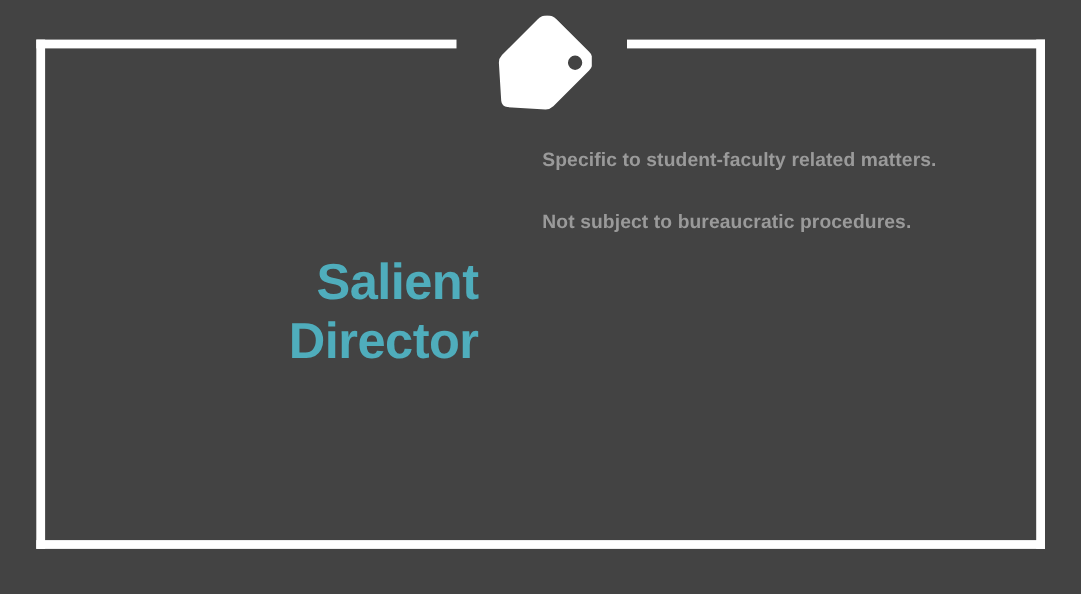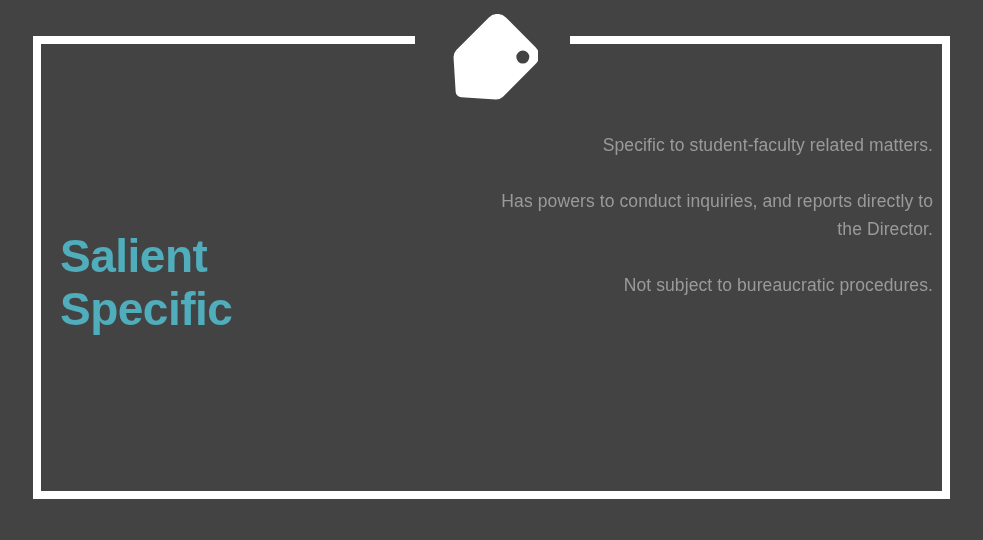--- a/index.html
+++ b/index.html
@@ -41,21 +41,21 @@
     height: 96px;
   }
   #tag-icon svg { display: block; width: 100%; height: 100%; }
 
   
   #title-block {
     position: absolute;
     left: 60px;
     top: 230px;
     width: 375px;
-    text-align: left;
+    text-align: right;
     color: #4fadbc;
     font-size: 46px;
     font-weight: bold;
     line-height: 53px;
     letter-spacing: -0.5px;
   }
   #title-block .title-line { display: block; white-space: nowrap; }
 
   
   #features-list {
@@ -63,25 +63,24 @@
     left: 493px;
     top: 131px;
     width: 440px;
     margin: 0;
     padding: 0;
     list-style: none;
   }
   #features-list li {
     color: #9a9a9a;
     font-size: 17.5px;
-    font-weight: normal;
+    font-weight: bold;
     line-height: 28px;
     margin: 0 0 28px 0;
     letter-spacing: 0.1px;
-    text-align: right;
   }
   #features-list li:last-child { margin-bottom: 4px; }
 </style>
 </head>
 <body>
 
 <div id="slide">
 
   <div class="frame-bar" id="frame-top-left"></div>
   <div class="frame-bar" id="frame-top-right"></div>
@@ -93,22 +92,21 @@
     <svg viewBox="0 0 94 96" xmlns="http://www.w3.org/2000/svg" aria-hidden="true">
       <g transform="rotate(45 47 48)">
         <path d="M16 6 h52 a12 12 0 0 1 12 12 v46 a10 10 0 0 1 -3 7 l-26 23 a6 6 0 0 1 -8 0 l-26 -23 a10 10 0 0 1 -3 -7 v-46 a12 12 0 0 1 12 -12 z" fill="#ffffff"></path>
         <circle cx="66" cy="22" r="6.5" fill="#434343"></circle>
       </g>
     </svg>
   </div>
 
   <div id="title-block">
     <span class="title-line">Salient</span>
-    <span class="title-line">Specific</span>
+    <span class="title-line">Director</span>
   </div>
 
   <ul id="features-list">
     <li>Specific to student-faculty related matters.</li>
-    <li>Has powers to conduct inquiries, and reports directly to the Director.</li>
     <li>Not subject to bureaucratic procedures.</li>
   </ul>
 
 </div>
 
 </body></html>

